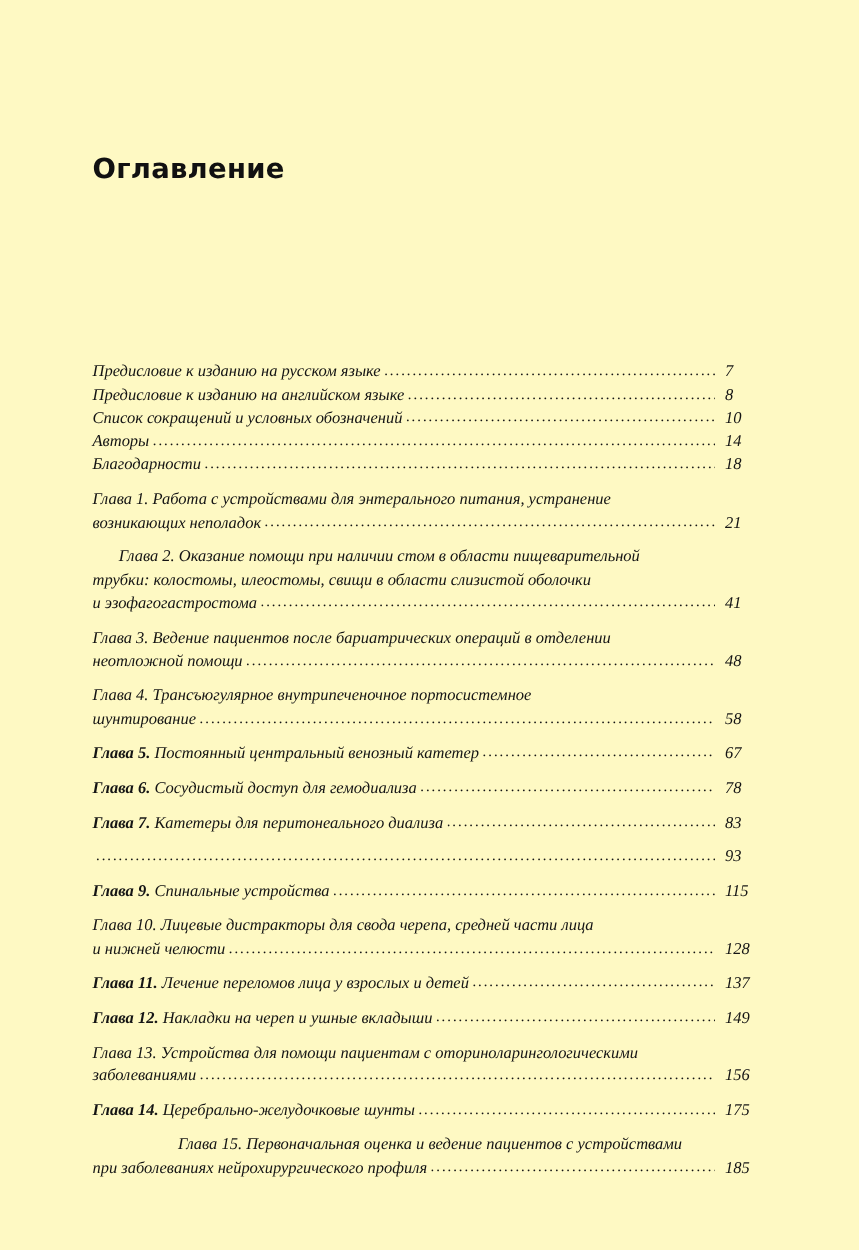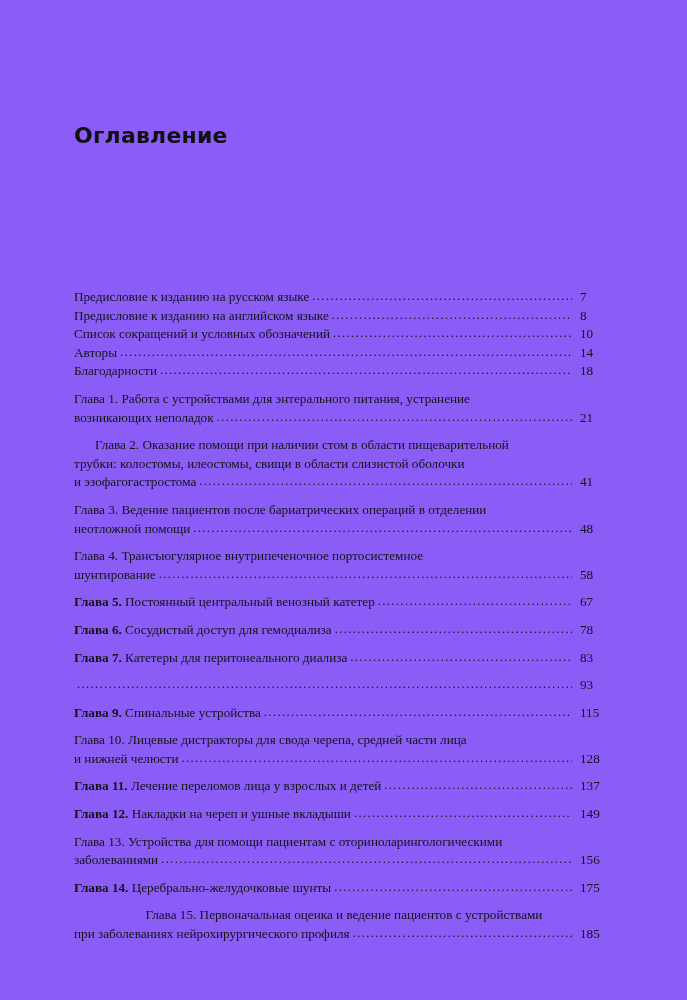--- a/index.html
+++ b/index.html
@@ -13,21 +13,21 @@
     font-family: "Liberation Serif", serif;
     color: #000000;
     position: relative;
     overflow: hidden;
   }
   .page {
     position: absolute;
     left: 0; top: 0;
     width: 687px;
     height: 1000px;
-    background: #8b5cf6;
+    background: #fef9c3;
   }
   .page-title {
     position: absolute;
     left: 74px;
     top: 108px;
     font-family: "DejaVu Sans", sans-serif;
     font-weight: bold;
     font-size: 22px;
     letter-spacing: 0.2px;
     color: #111111;
@@ -38,20 +38,21 @@
     top: 288px;
     width: 540px;
   }
   .toc-entry {
     display: block;
     font-size: 13.2px;
     line-height: 18.6px;
     color: #141414;
     margin: 0;
     padding: 0;
+    font-style: italic;
   }
   .toc-entry.group-gap {
     margin-top: 9px;
   }
   .toc-entry.tight {
     margin-top: 0px;
   }
   .row {
     display: flex;
     align-items: baseline;

